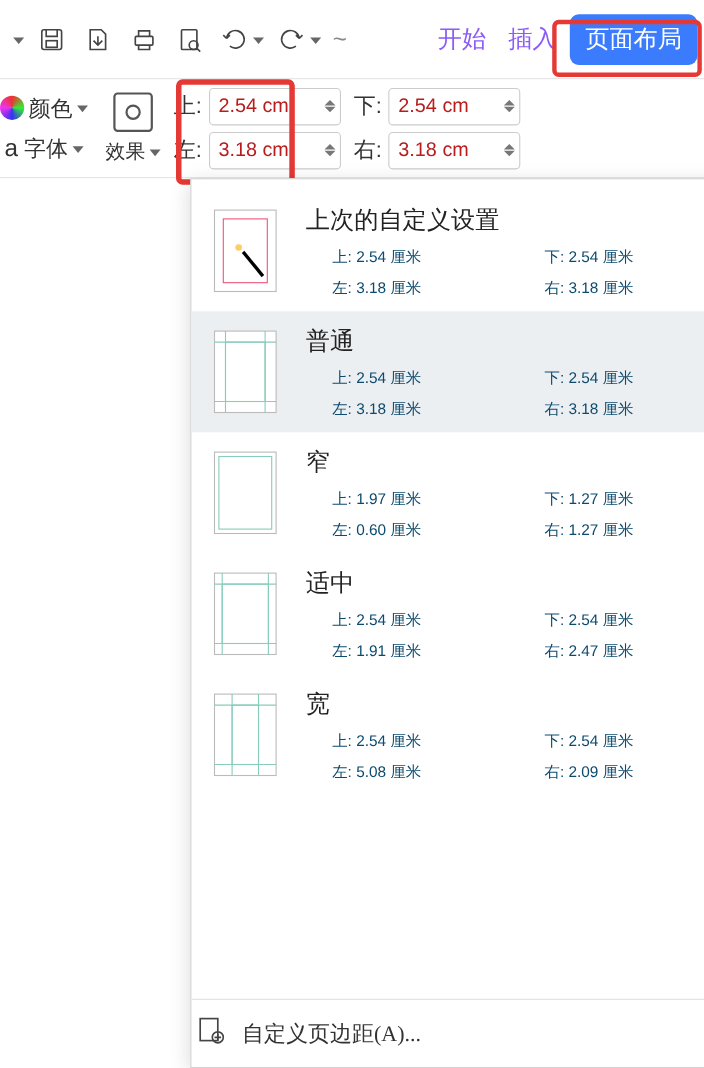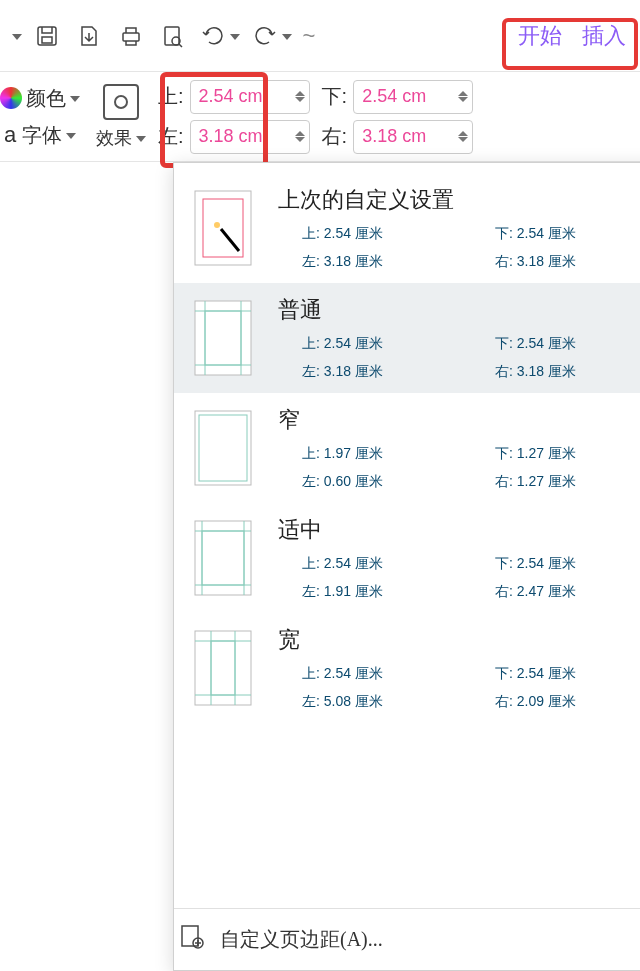--- a/index.html
+++ b/index.html
@@ -85,21 +85,21 @@
     flex:1;
     padding-left:4px;
   }
   .mi-row { display:flex; align-items:center; gap:12px; }
   .mi-field { display:flex; align-items:center; gap:6px;}
   .mi-label{ font-size:20px; color:#333;}
   .mi-input{
     border:1px solid #ccc; border-radius:4px;
     height:34px; width:120px;
     display:flex; align-items:center; justify-content:space-between;
-    padding:0 4px 0 8px; font-size:18px; color:#ec4899;
+    padding:0 4px 0 8px; font-size:18px; color:#b91c1c;
     background:#fff;
   }
   .mi-spinner{display:flex; flex-direction:column; gap:1px;}
   .mi-spinner div{width:0;height:0;border-left:5px solid transparent;border-right:5px solid transparent;}
   .mi-spinner .up{border-bottom:5px solid #777;}
   .mi-spinner .dn{border-top:5px solid #777;}
 
   .highlight-red-margins{
     position:absolute;
     border:5px solid #e53935;
@@ -195,20 +195,21 @@
   </div>
   <div class="tb-btn caret-down" style="width:48px">
     <svg>
         <path d="M20 12a8 8 0 1 0-3 7M20 12l3-3m-3 3l-3-3"></path>
       </svg>
   </div>
   <div class="wave-sep"></div>
   <div style="flex:1"></div>
   <div class="tab-link">开始</div>
   <div class="tab-link">插入</div>
+  <div class="tab-active">页面布局</div>
 </div>
 
 <div class="second-row">
   <div class="sr-col" style="padding-left:0;">
     <div class="sr-label caret-down" style="font-size:20px">
       <span style="width:22px;height:22px;border-radius:50%;background:conic-gradient(#e33,#3e3,#33e,#e3e,#e33);margin-right:4px"></span>
       <span>颜色</span>
     </div>
     <div class="sr-label caret-down" style="font-size:20px; margin-top:10px">
       <span class="sr-a">a</span>&nbsp;

